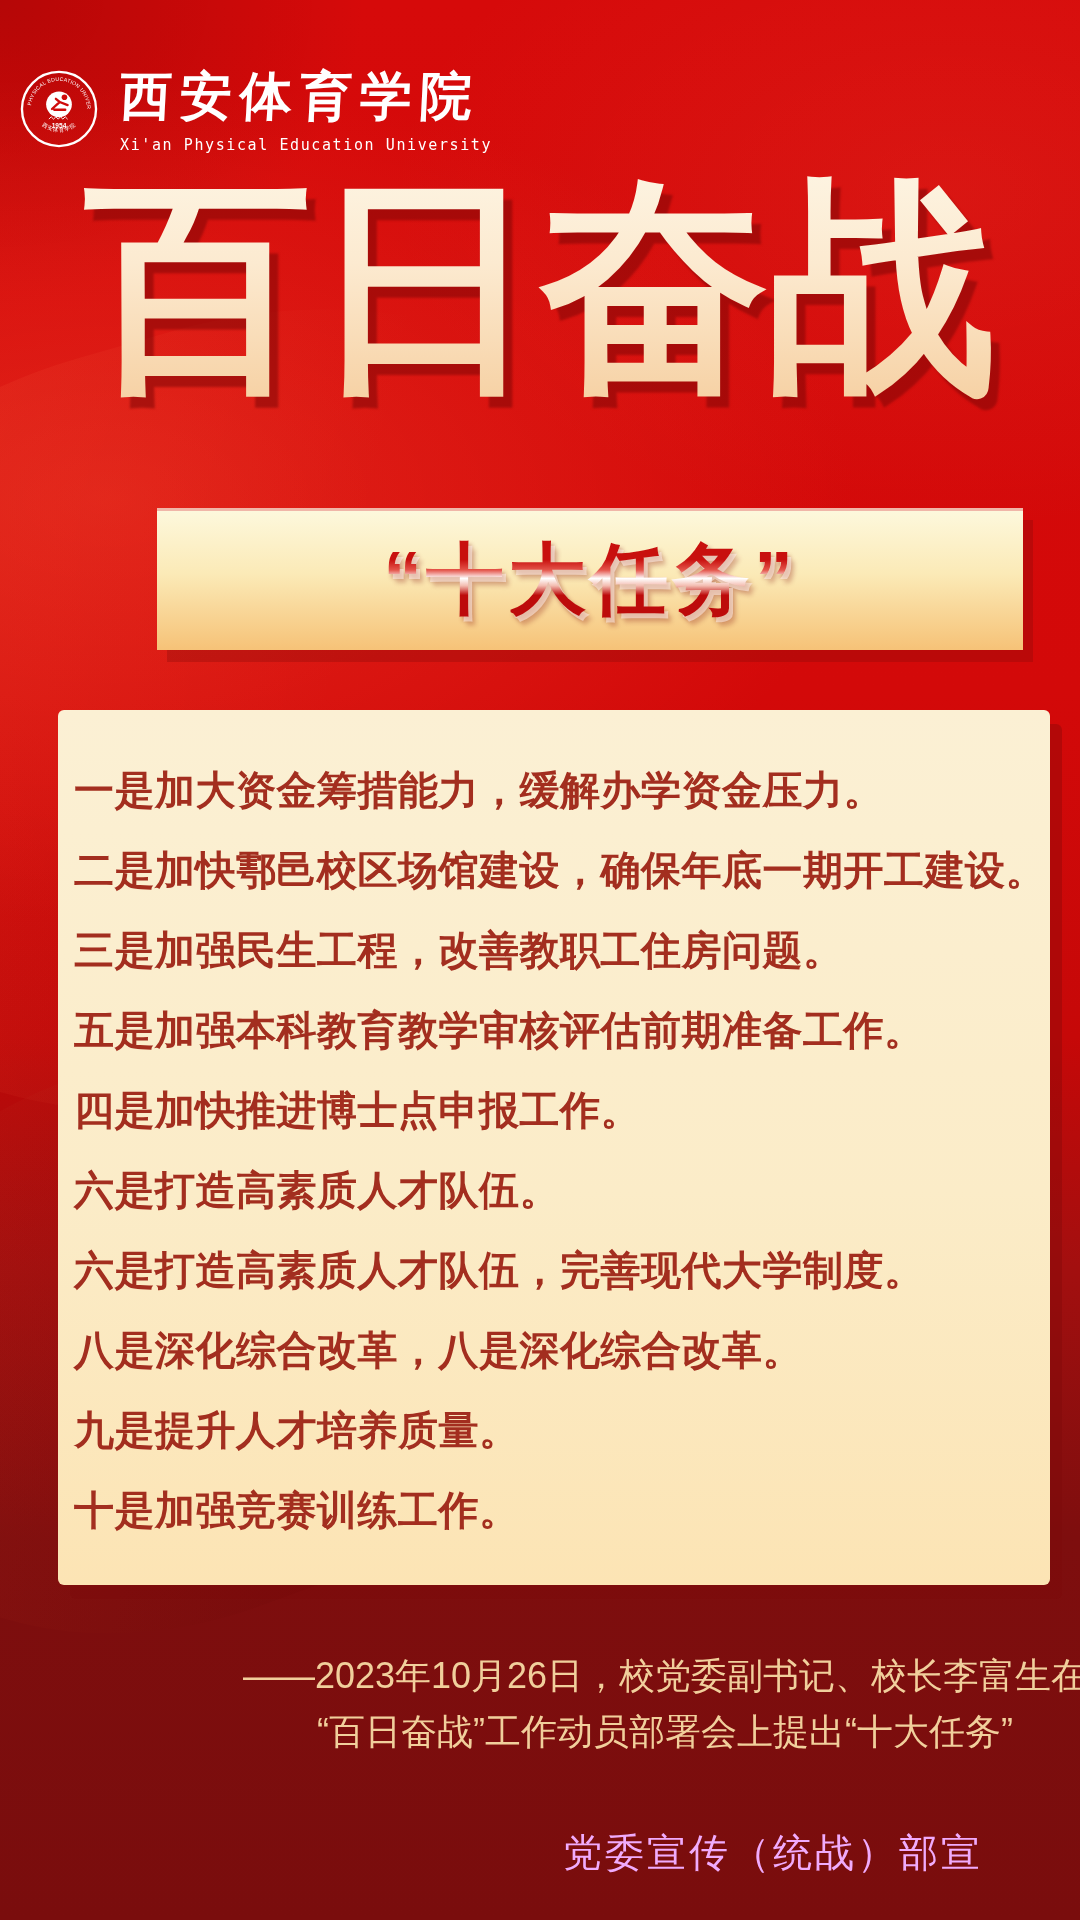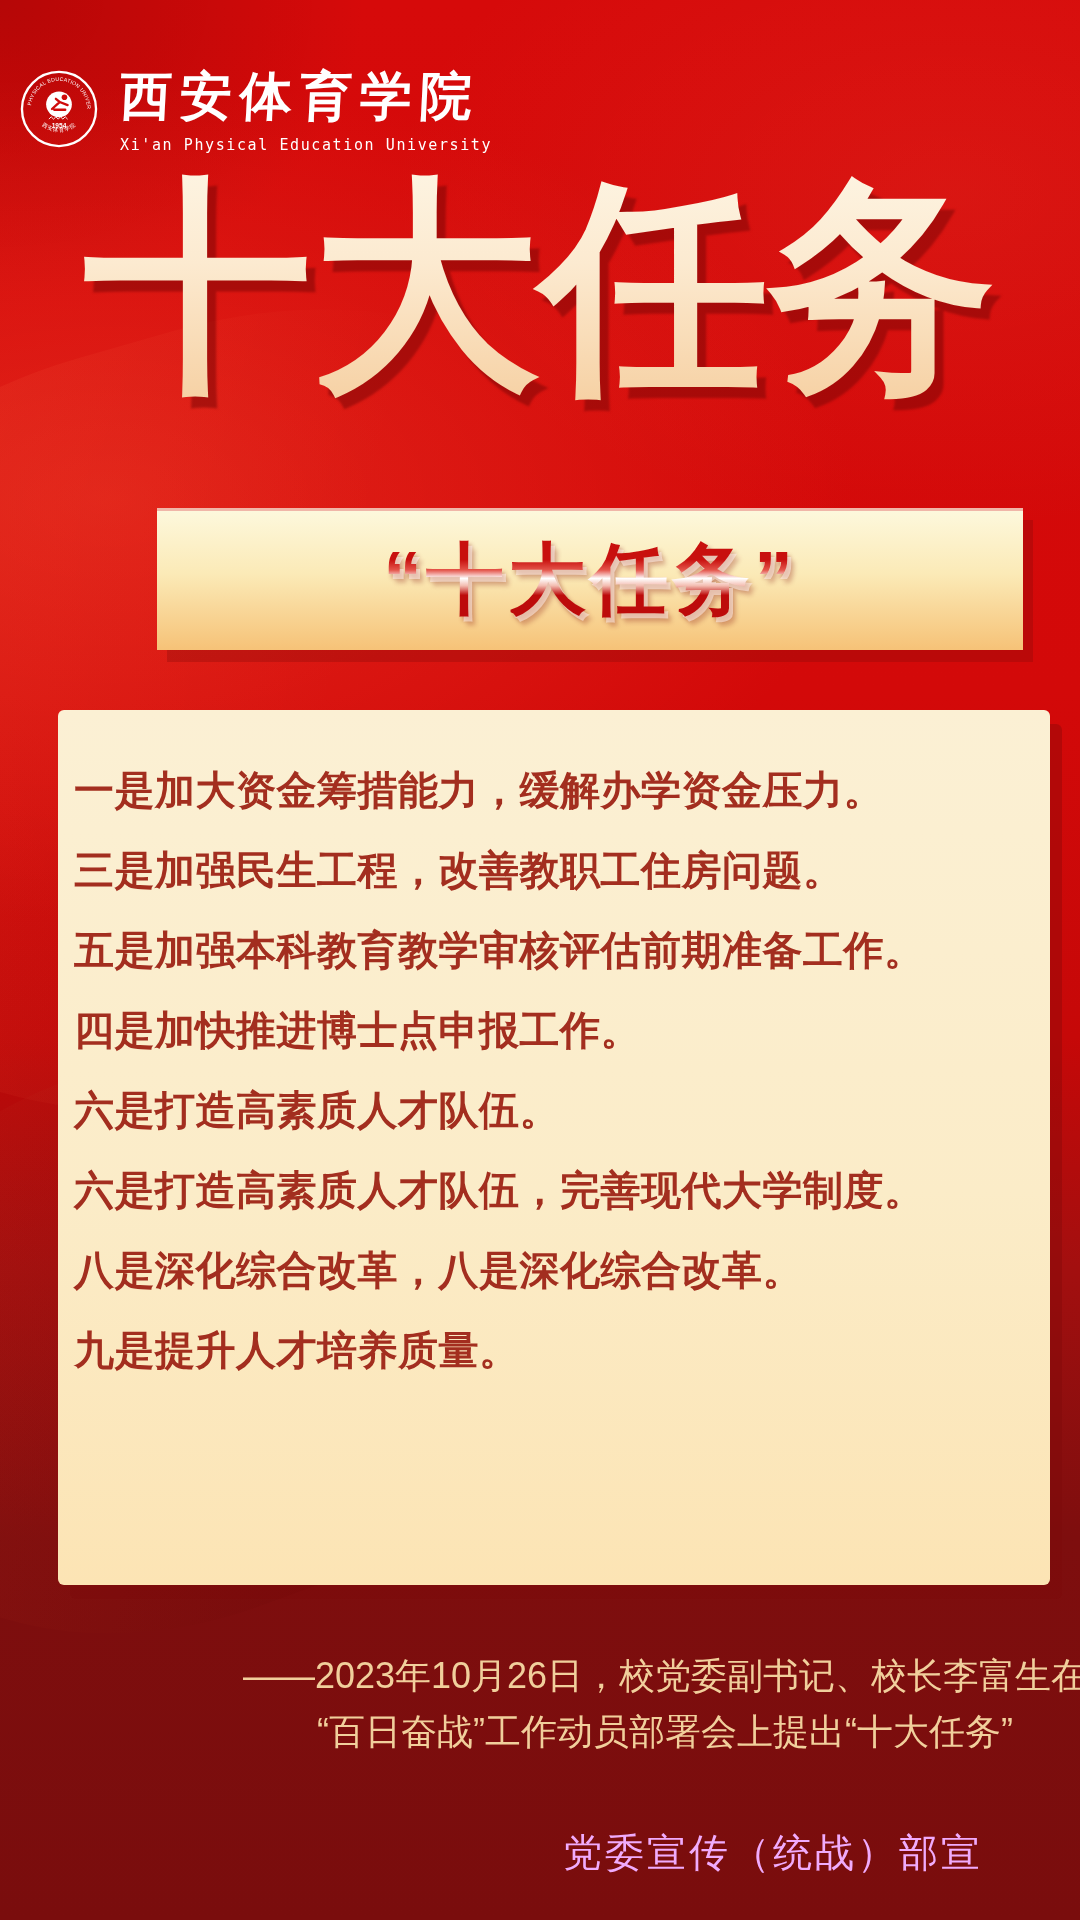--- a/index.html
+++ b/index.html
@@ -118,35 +118,37 @@
     <text font-size="7" fill="#ffffff" letter-spacing="1" font-family="Liberation Sans, sans-serif">
       <textPath href="#arcBottom" startOffset="50%" text-anchor="middle">西安体育学院</textPath>
     </text>
   </svg>
   <div class="names">
     <div class="name-zh">西安体育学院</div>
     <div class="name-en">Xi'an Physical Education University</div>
   </div>
 </div>
 
-<div class="big-title">十大任务</div>
+<div class="big-title">百日奋战</div>
 
 <div class="banner">
   <div class="banner-text">“十大任务”</div>
 </div>
 
 <div class="panel">
   <div class="task-line">一是加大资金筹措能力，缓解办学资金压力。</div>
+  <div class="task-line">二是加快鄠邑校区场馆建设，确保年底一期开工建设。</div>
   <div class="task-line">三是加强民生工程，改善教职工住房问题。</div>
   <div class="task-line">五是加强本科教育教学审核评估前期准备工作。</div>
   <div class="task-line">四是加快推进博士点申报工作。</div>
   <div class="task-line">六是打造高素质人才队伍。</div>
   <div class="task-line">六是打造高素质人才队伍，完善现代大学制度。</div>
   <div class="task-line">八是深化综合改革，八是深化综合改革。</div>
   <div class="task-line">九是提升人才培养质量。</div>
+  <div class="task-line">十是加强竞赛训练工作。</div>
 </div>
 
 <div class="attribution">
   <div>——2023年10月26日，校党委副书记、校长李富生在</div>
   <div>“百日奋战”工作动员部署会上提出“十大任务”</div>
 </div>
 
 <div class="credit">党委宣传（统战）部宣</div>
 
 </body></html>

